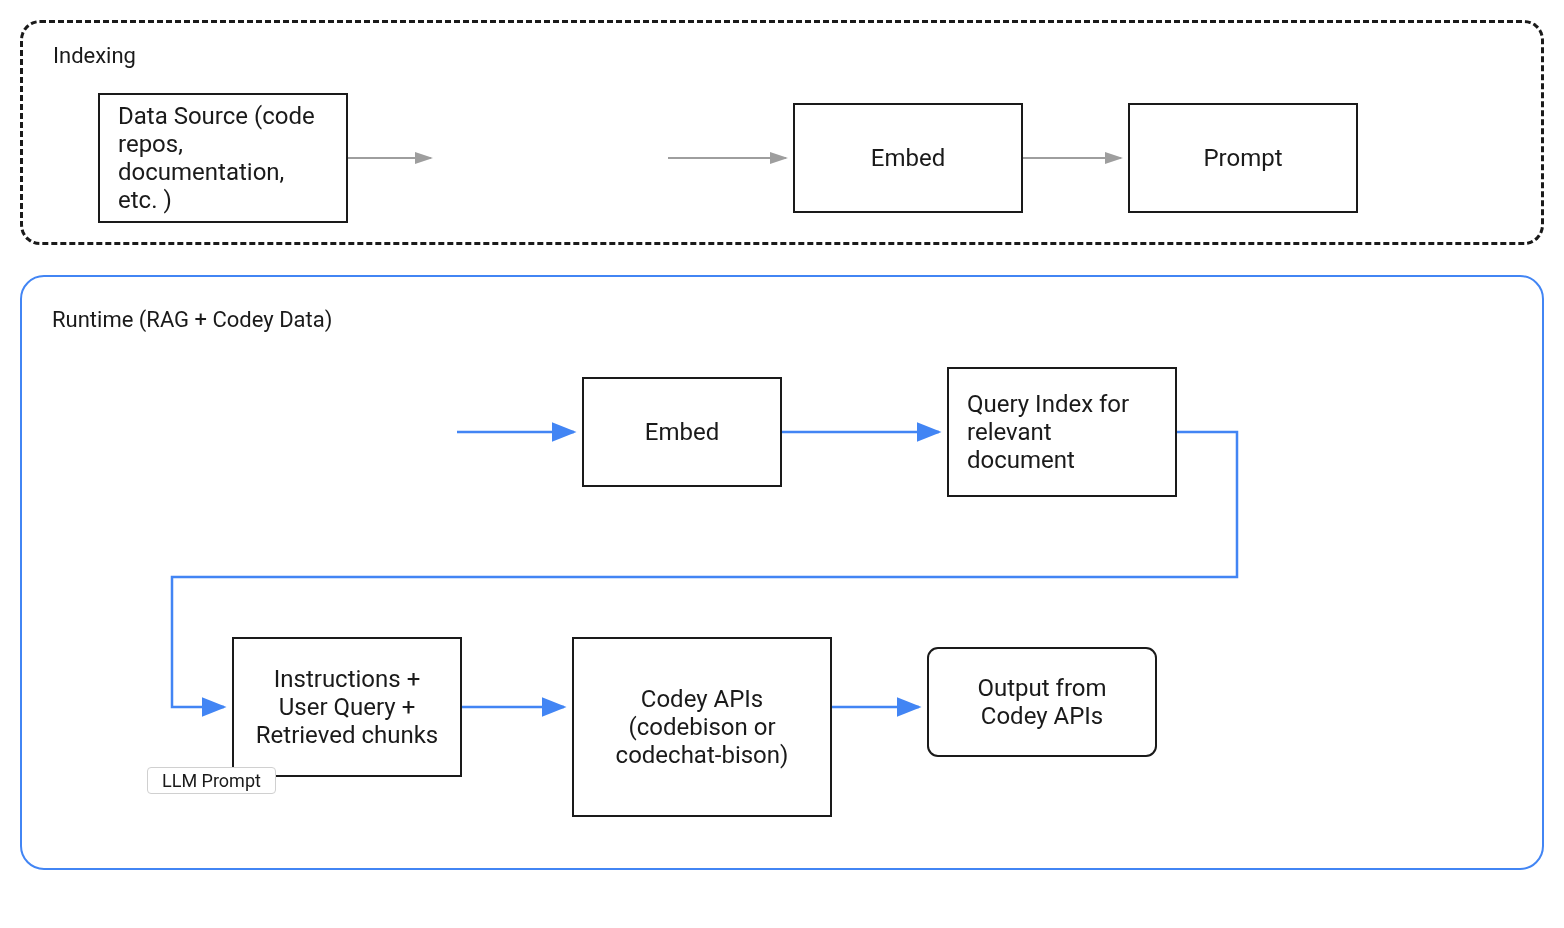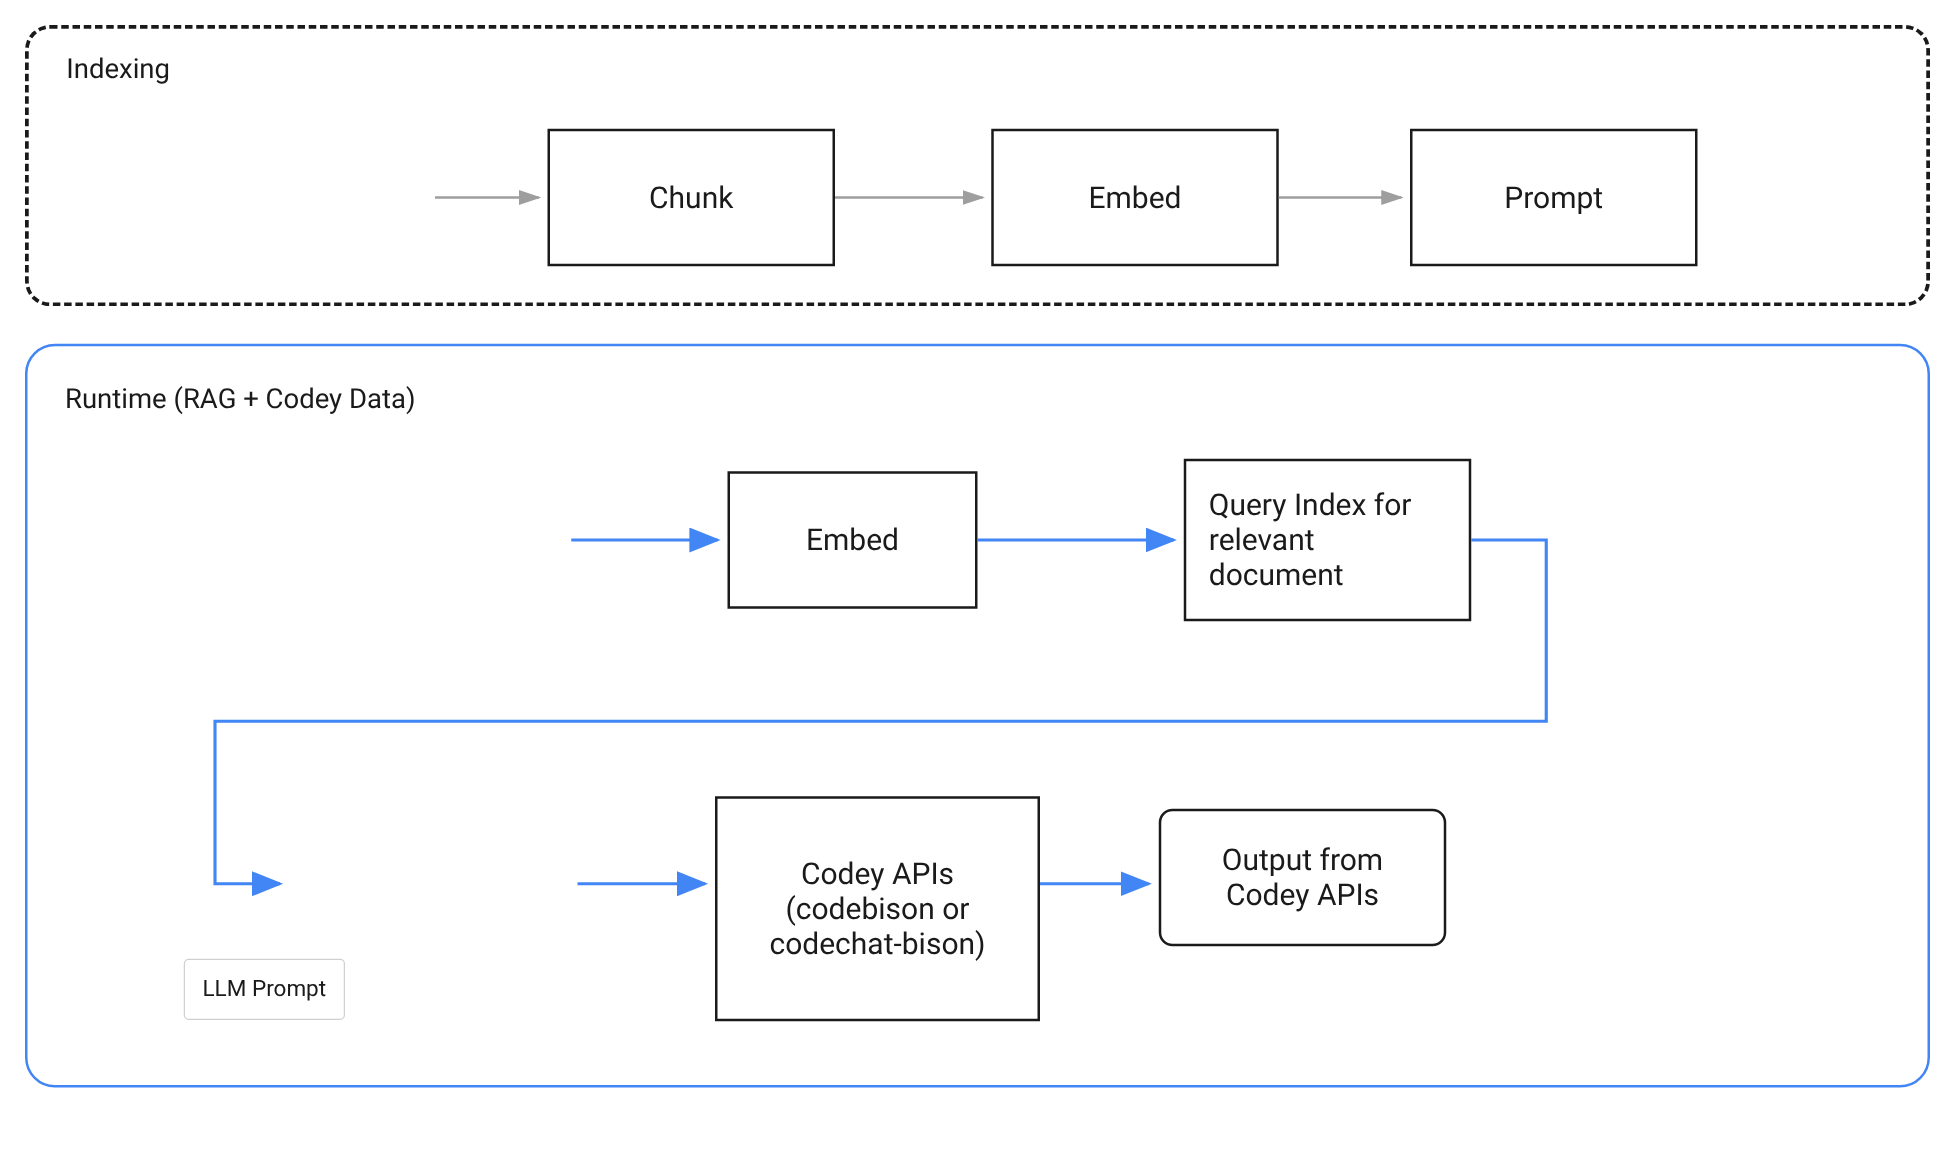--- a/index.html
+++ b/index.html
@@ -46,41 +46,41 @@
       font-size: 24px;
       color: #1a1a1a;
       padding: 10px 20px;
       position: absolute;
     }
     .label-tag {
       position: absolute;
       border: 1px solid #d0d0d0;
       border-radius: 4px;
       background: #ffffff;
-      padding: 13px 14px;
+      padding: 2px 14px;
       font-size: 18px;
       color: #1a1a1a;
     }
     svg.arrows {
       position: absolute;
       top: 0;
       left: 0;
       pointer-events: none;
     }
   </style>
 </head>
 <body>
 
 <div class="section section-indexing">
   <div class="section-title">Indexing</div>
 
+  <div class="box" style="left:75px; top:70px; width:250px; height:130px; justify-content:flex-start; text-align:left; padding:12px 18px;">
+    <span>Data Source (code repos, documentation, etc. )</span>
+  </div>
 
-  <div class="box" style="left:415px; top:80px; width:230px; height:110px;">
-    <span>Chunk</span>
-  </div>
 
   <div class="box" style="left:770px; top:80px; width:230px; height:110px;">
     <span>Embed</span>
   </div>
 
   <div class="box" style="left:1105px; top:80px; width:230px; height:110px;">
     <span>Prompt</span>
   </div>
 
   <svg class="arrows" width="1450" height="225">
@@ -100,20 +100,23 @@
 
 
   <div class="box" style="left:560px; top:100px; width:200px; height:110px;">
     <span>Embed</span>
   </div>
 
   <div class="box" style="left:925px; top:90px; width:230px; height:130px; text-align:left; justify-content:flex-start; padding:28px 18px;">
     <span>Query Index for relevant document</span>
   </div>
 
+  <div class="box" style="left:210px; top:360px; width:230px; height:140px;">
+    <span>Instructions + User Query + Retrieved chunks</span>
+  </div>
 
   <div class="box" style="left:550px; top:360px; width:260px; height:180px;">
     <span>Codey APIs (codebison or codechat-bison)</span>
   </div>
 
   <div class="box" style="left:905px; top:370px; width:230px; height:110px;border-radius:11px;">
     <span>Output from Codey APIs</span>
   </div>
 
   <div class="label-tag" style="left:125px; top:490px;">

